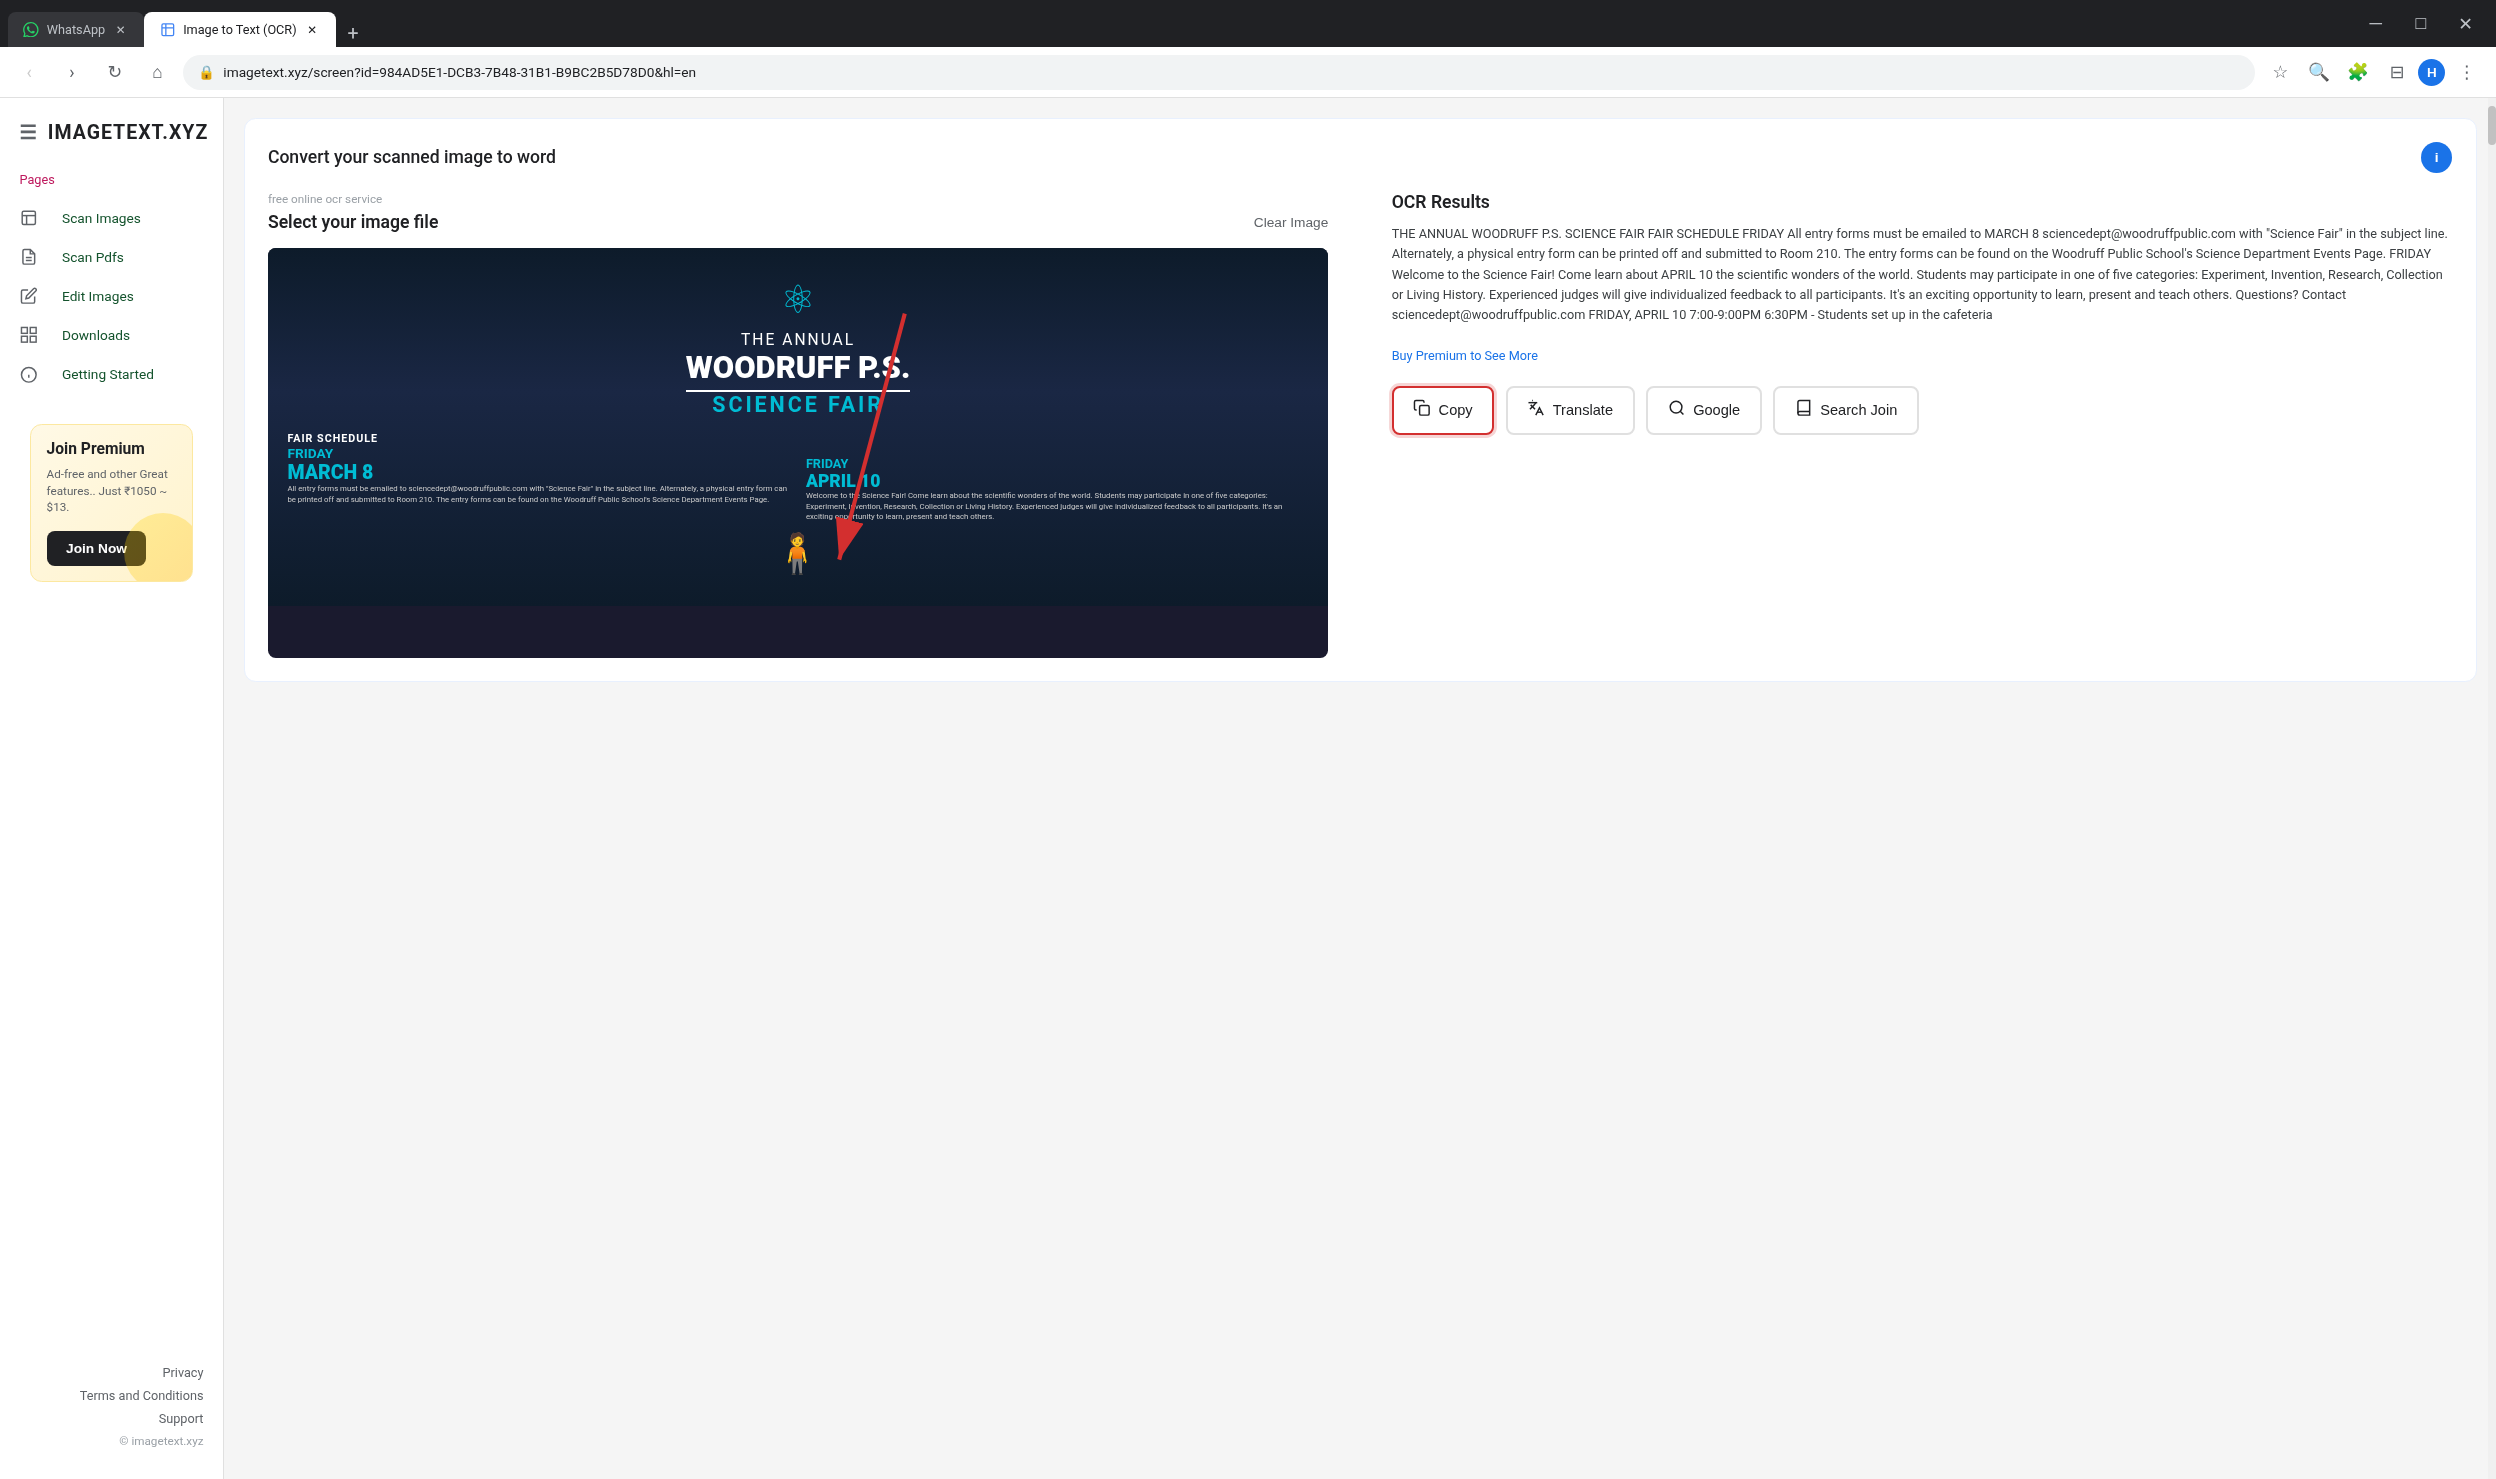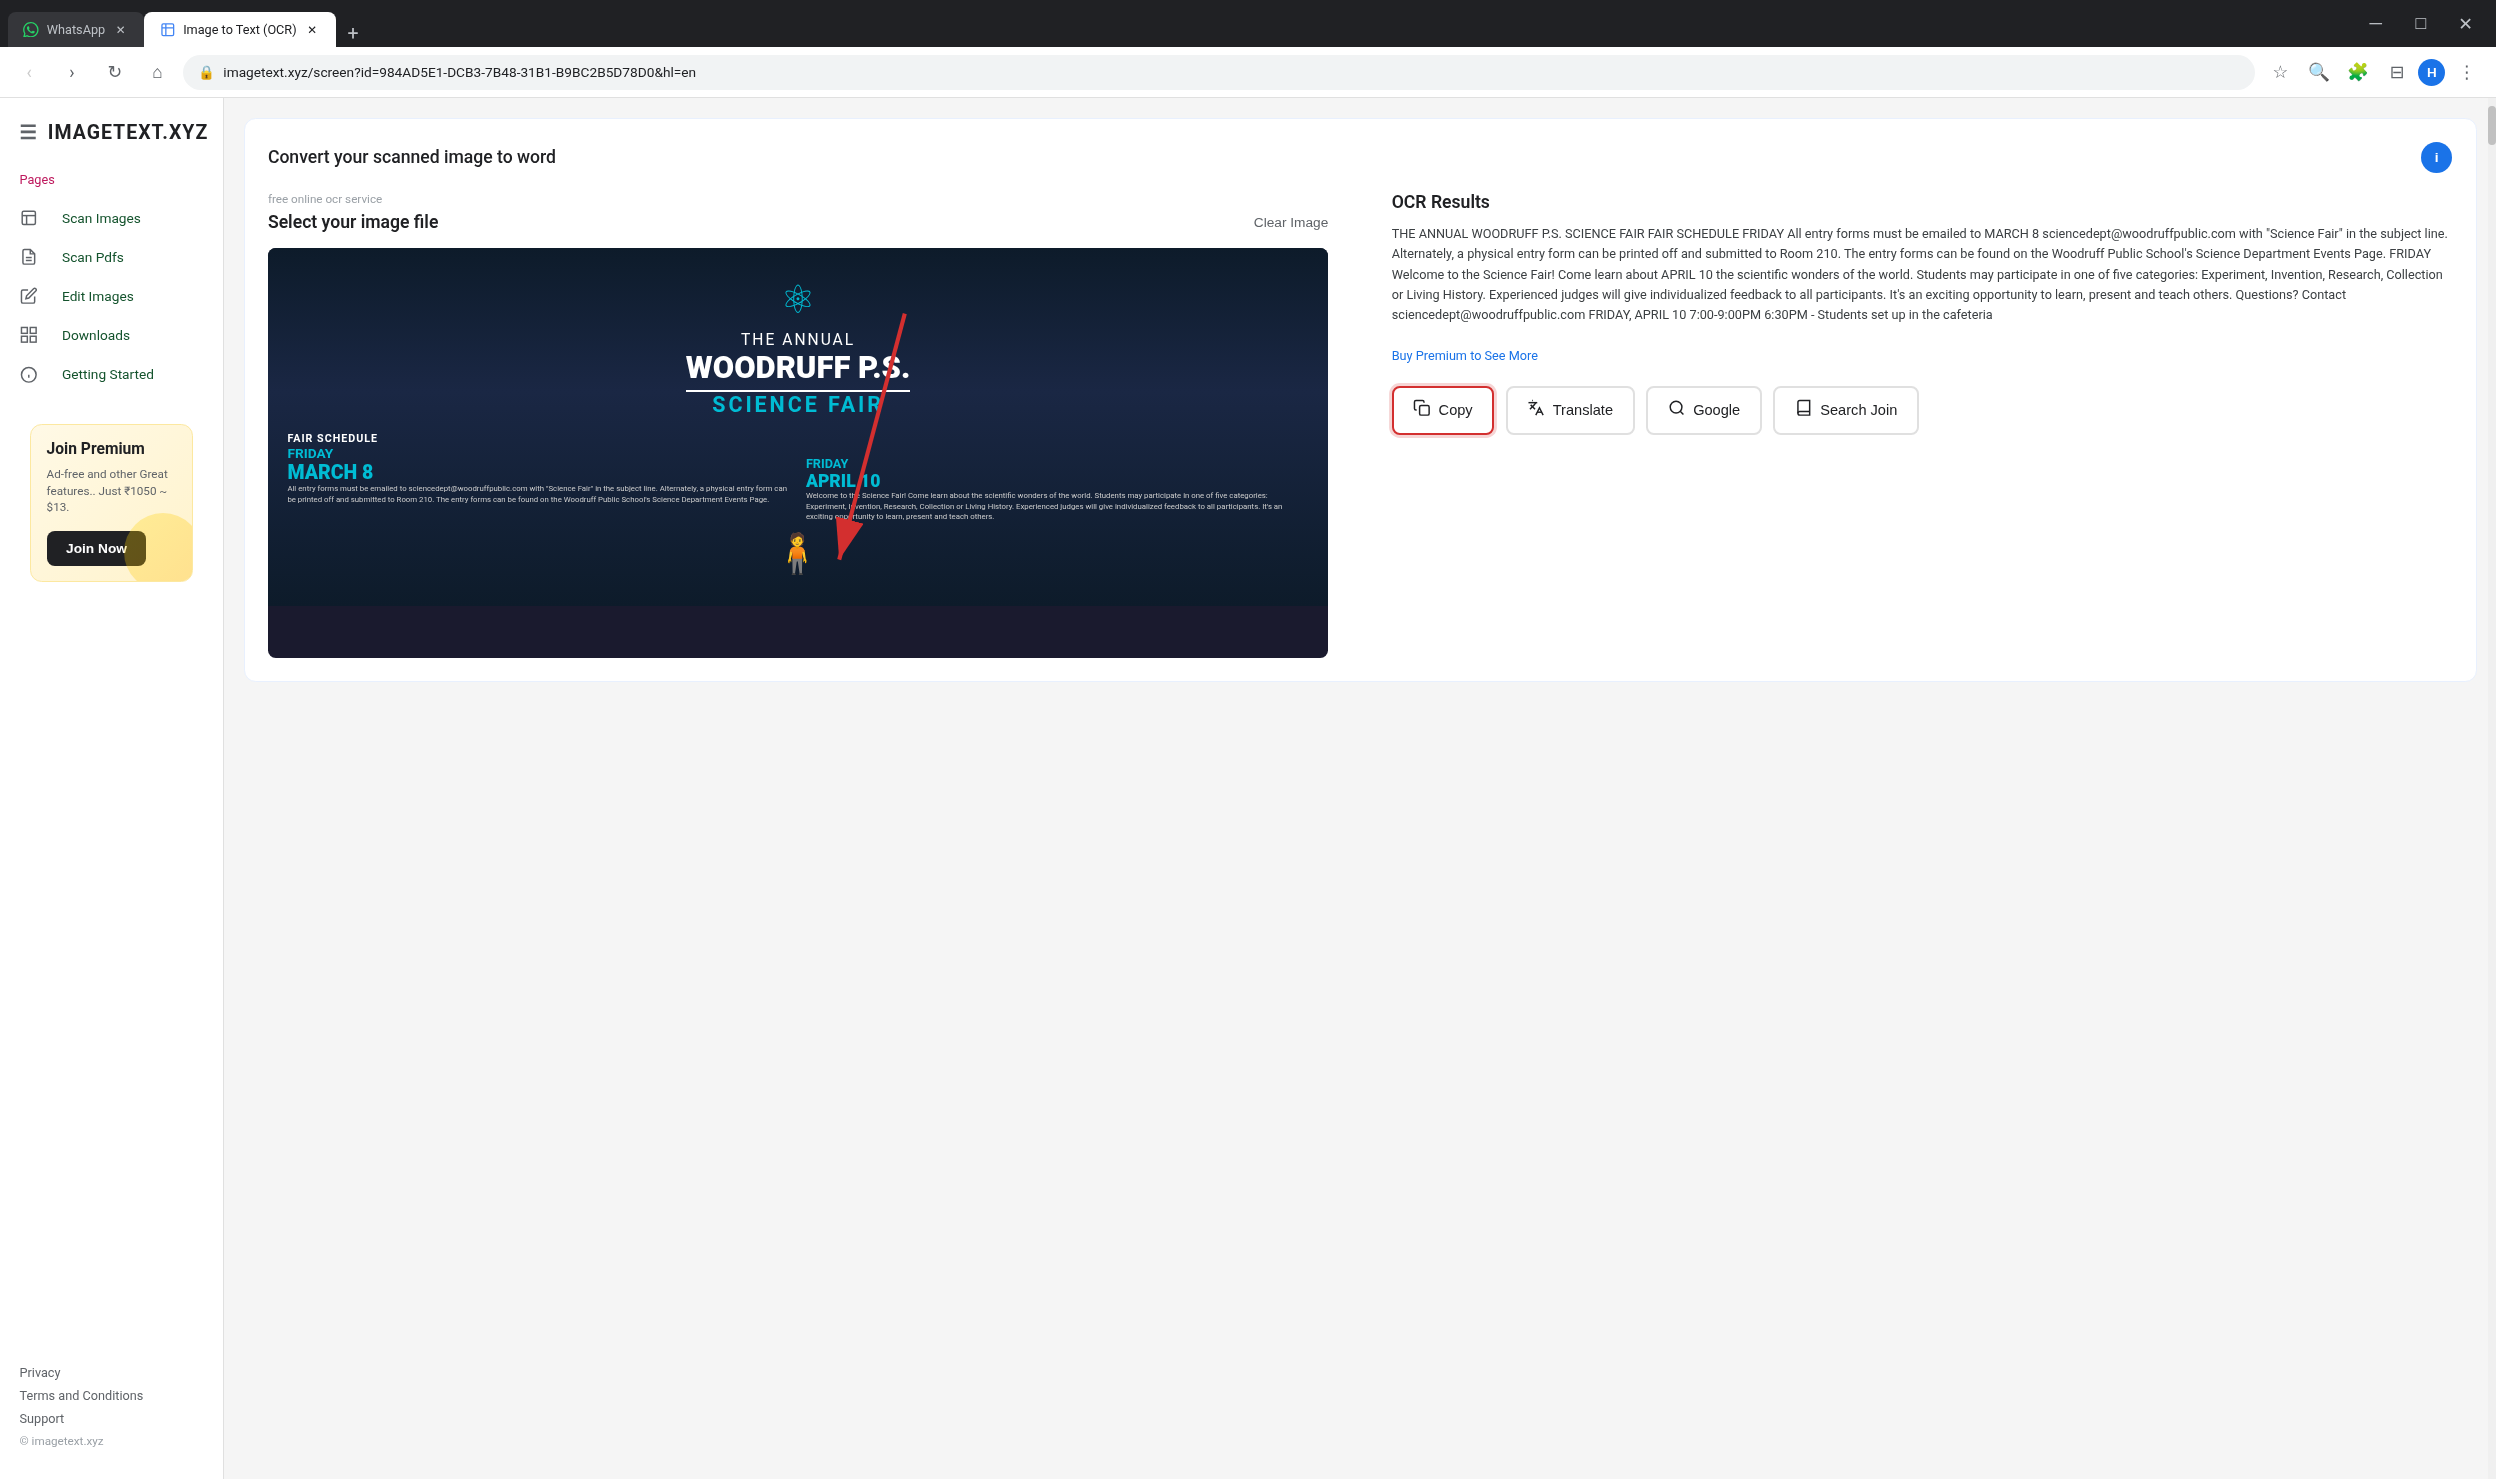--- a/index.html
+++ b/index.html
@@ -39,21 +39,21 @@
     .sidebar-logo { padding: 7.8px 19.5px 19.5px; font-size: 19.5px; font-weight: 700; color: #202124; letter-spacing: 1px; display: flex; align-items: center; gap: 9.8px; }
     .menu-icon { cursor: pointer; color: #5f6368; }
     .sidebar-section-title { font-size: 12.7px; font-weight: 400; color: #be185d; padding: 7.8px 19.5px 11.7px; }
     .sidebar-item { display: flex; align-items: center; gap: 23px; padding: 9.8px 19.5px; cursor: pointer; color: #14532d; font-size: 13.7px; text-align: right; }
     .sidebar-item-icon { width: 19.5px; height: 19.5px; display: flex; align-items: center; justify-content: center; color: #5f6368; flex-shrink: 0; }
     .premium-box { margin: 30px; border-radius: 11.7px; background: linear-gradient(135deg, #fff9e6, #fff3cc); border: 1px solid #fce8a0; padding: 15.6px; position: relative; overflow: hidden; }
     .premium-title { font-size: 15.6px; font-weight: 700; color: #202124; margin-bottom: 7.8px; }
     .premium-desc { font-size: 11.7px; color: #5f6368; margin-bottom: 15.6px; line-height: 1.4; }
     .premium-decoration { position: absolute; right: -9.8px; bottom: -9.8px; width: 78px; height: 78px; background: linear-gradient(135deg, #ffd700, #ffb300); border-radius: 50%; opacity: 0.3; }
     .join-btn { background: #202124; color: #ffffff; border: none; border-radius: 7.8px; padding: 9.8px 19.5px; font-size: 13.7px; font-weight: 600; cursor: pointer; display: inline-block; }
-    .sidebar-bottom { padding: 15.6px 19.5px; margin-top: auto; }
+    .sidebar-bottom { padding: 15.6px 19.5px; margin-top: auto; text-align: right; }
     .sidebar-link { font-size: 12.7px; color: #5f6368; cursor: pointer; margin-bottom: 7.8px; }
     .sidebar-copyright { font-size: 11.7px; color: #9aa0a6; margin-top: 7.8px; }
 
     
     .content-area { flex: 1; background: #f5f5f5; padding: 19.5px; overflow-y: auto; }
     .content-card { background: #ffffff; border-radius: 11.7px; padding: 23.4px; border: 1px solid #e8f0fe; }
     .content-header { display: flex; align-items: center; justify-content: space-between; margin-bottom: 19.5px; }
     .content-title { font-size: 17.6px; font-weight: 500; color: #202124; }
     .info-btn { width: 31px; height: 31px; border-radius: 50%; background: #1a73e8; color: white; display: flex; align-items: center; justify-content: center; font-size: 13.7px; font-weight: 700; cursor: pointer; border: none; }
 

